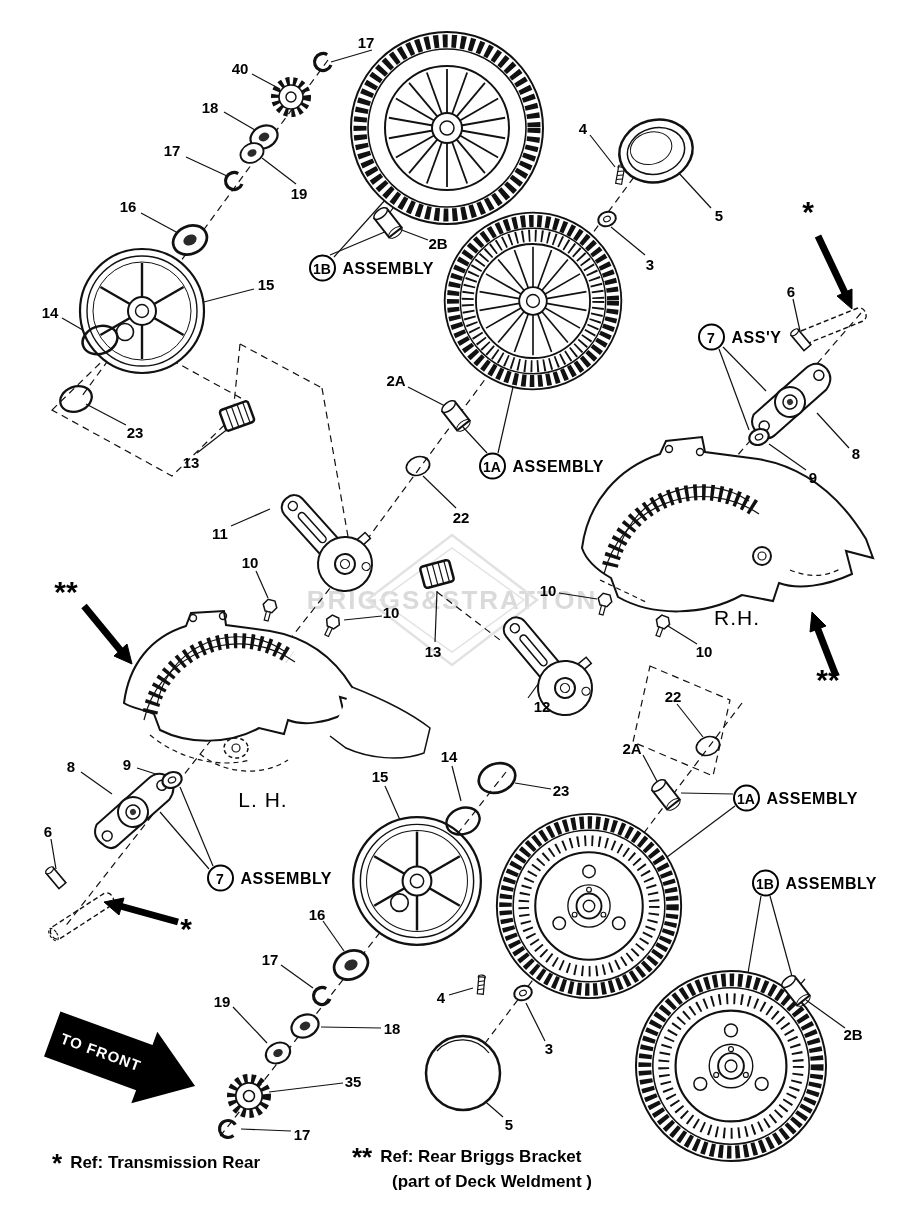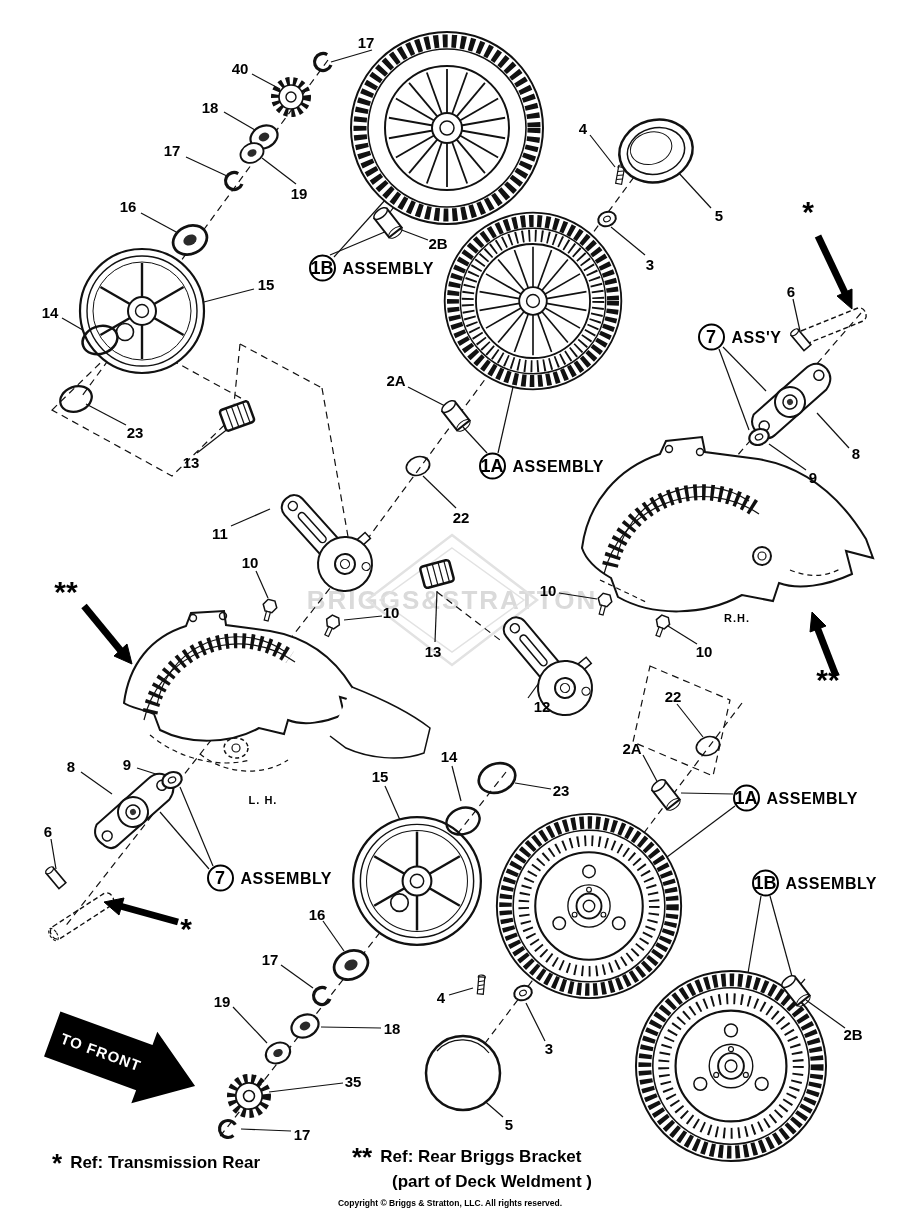--- a/index.html
+++ b/index.html
@@ -2,24 +2,24 @@
 <html><head>
 <meta charset="utf-8">
 <style>
   *{margin:0;padding:0;box-sizing:border-box}
   html,body{width:900px;height:1215px;background:#fff;font-family:"Liberation Sans",sans-serif;color:#000;overflow:hidden}
   .stage{position:relative;width:900px;height:1215px;background:#fff}
   .watermark{position:absolute;left:452px;top:600px;transform:translate(-50%,-50%);font-size:26px;font-weight:bold;letter-spacing:2px;color:#dadada;z-index:0;white-space:nowrap}
   svg.art{position:absolute;left:0;top:0;z-index:1}
   #callout-layer{position:absolute;inset:0;z-index:3;pointer-events:none}
   .callout{position:absolute;transform:translate(-50%,-50%);font-weight:bold;font-size:15px;white-space:nowrap}
-  .biglabel{position:absolute;transform:translate(-50%,-50%);font-weight:bold;font-size:11px;letter-spacing:1px;white-space:nowrap}
+  .biglabel{position:absolute;transform:translate(-50%,-50%);font-weight:normal;font-size:21px;letter-spacing:1px;white-space:nowrap}
   .star{position:absolute;transform:translate(-50%,-50%);font-weight:bold;font-size:30px;white-space:nowrap}
   .asm{position:absolute;display:flex;align-items:center;gap:7px;transform:translate(-13px,-50%);font-weight:bold;white-space:nowrap}
-  .asm .bubble{width:27px;height:27px;border:2px solid #000;border-radius:50%;display:flex;align-items:center;justify-content:center;font-size:18px;background:#fff;flex:0 0 auto}
+  .asm .bubble{width:27px;height:27px;border:2px solid #000;border-radius:50%;display:flex;align-items:center;justify-content:center;font-size:14px;background:#fff;flex:0 0 auto}
   .asm .suffix{font-size:16px;letter-spacing:.5px}
   .tofront{position:absolute;left:101px;top:1052px;transform:translate(-50%,-50%) rotate(20deg);color:#fff;font-weight:bold;font-size:15px;letter-spacing:1px;z-index:2;white-space:nowrap}
   .footnote{position:absolute;display:flex;align-items:center;gap:8px;z-index:3;white-space:nowrap}
   .fn1{left:52px;top:1150px}
   .fn2{left:352px;top:1144px}
   .fn-star{font-size:26px;font-weight:bold;line-height:1}
   .fn-text{font-size:17px;font-weight:bold}
   .fn2-line2{position:absolute;left:392px;top:1172px;font-size:17px;font-weight:bold;z-index:3;white-space:nowrap}
   .copyright{position:absolute;left:0;right:0;top:1198px;text-align:center;font-size:8.5px;font-weight:bold;z-index:3}
 </style>
@@ -427,14 +427,13 @@
   <div class="footnote fn1">
     <span class="fn-star">*</span>
     <span class="fn-text">Ref: Transmission Rear</span>
   </div>
   <div class="footnote fn2">
     <span class="fn-star">**</span>
     <span class="fn-text">Ref: Rear Briggs Bracket</span>
   </div>
   <div class="fn2-line2">(part of Deck Weldment )</div>
 
-  <div class="copyright">Copyright © Briggs &amp; Stratton, LLC. All rights reserved.</div>
 </div>
 
 </body></html>

